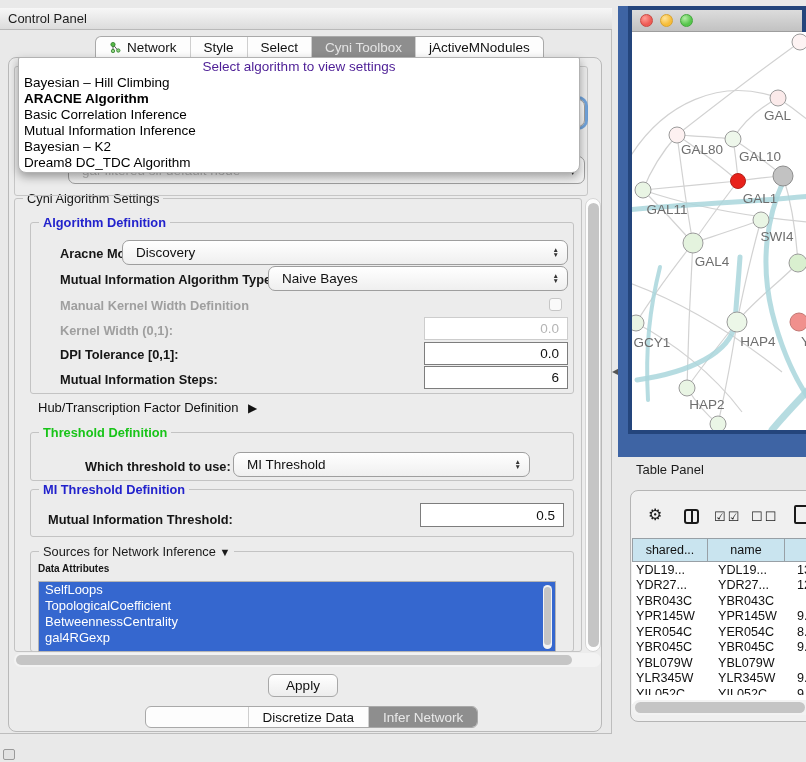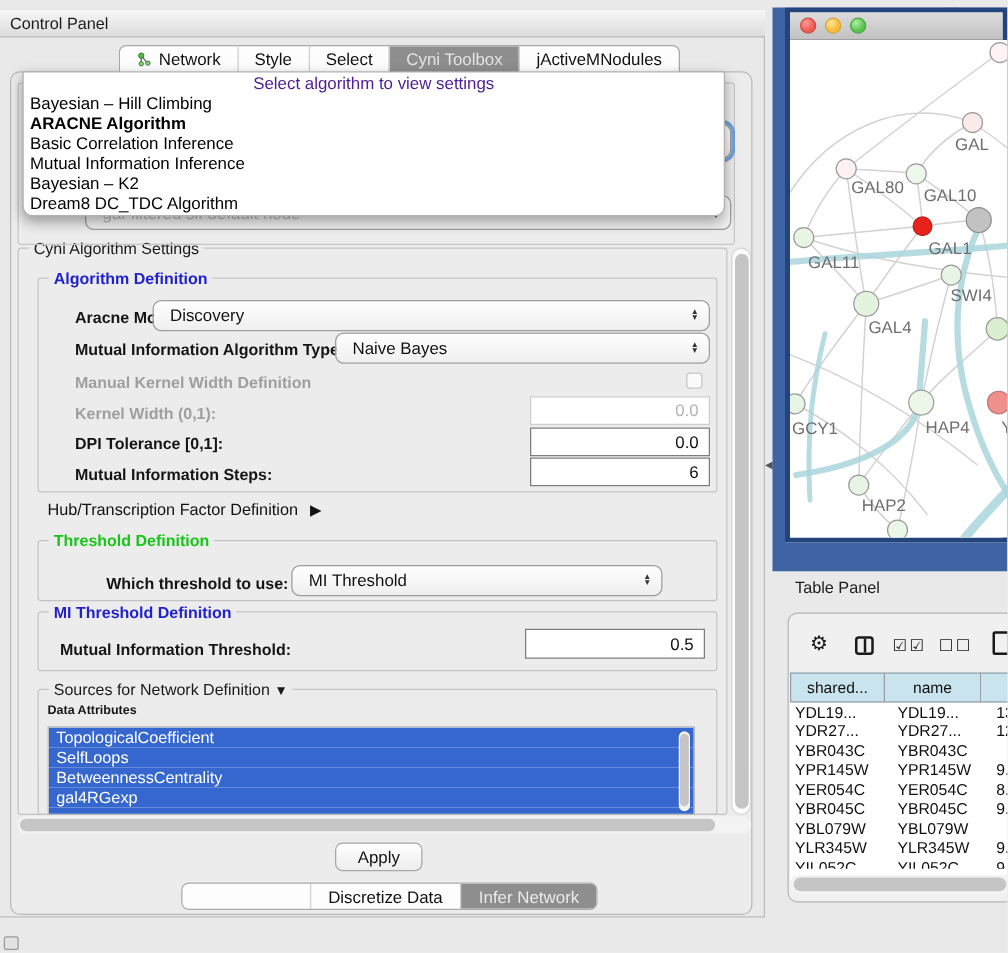--- a/index.html
+++ b/index.html
@@ -222,29 +222,29 @@
   </div>
 
   <div class="abs group" style="left:30px;top:489px;width:544px;height:48px;z-index:3;">
     <span class="legend blue">MI Threshold Definition</span>
   </div>
   <span class="abs lbl" style="left:48px;top:512px;z-index:4;">Mutual Information Threshold:</span>
   <div class="abs tfield" style="left:420px;top:503px;width:144px;height:24px;z-index:4;">0.5</div>
 
   <div class="abs group" style="left:30px;top:551px;width:544px;height:101px;z-index:3;">
     <span class="legend">
-      <span>Sources for Network Definition</span>
+      <span>Sources for Network Inference</span>
       <span style="font-size:11px;">▼</span>
     </span>
   </div>
   <span class="abs lbl" style="left:38px;top:563px;font-size:10px;z-index:4;">Data Attributes</span>
 
   <div class="abs listbox" style="left:38px;top:581px;width:518px;height:71px;z-index:4;">
+    <div class="litem">SelfLoops</div>
     <div class="litem">TopologicalCoefficient</div>
-    <div class="litem">SelfLoops</div>
     <div class="litem">BetweennessCentrality</div>
     <div class="litem">gal4RGexp</div>
     <div class="litem" style="height:6px;"></div>
     <div class="htrack" style="position:absolute;right:3px;top:3px;width:9px;height:64px;">
       <div class="thumb" style="position:absolute;left:1px;top:2px;width:7px;height:58px;"></div>
     </div>
   </div>
 
   <div class="abs htrack" style="left:14px;top:653px;width:587px;height:14px;z-index:5;">
     <div class="thumb" style="position:absolute;left:2px;top:2px;width:556px;height:10px;"></div>

